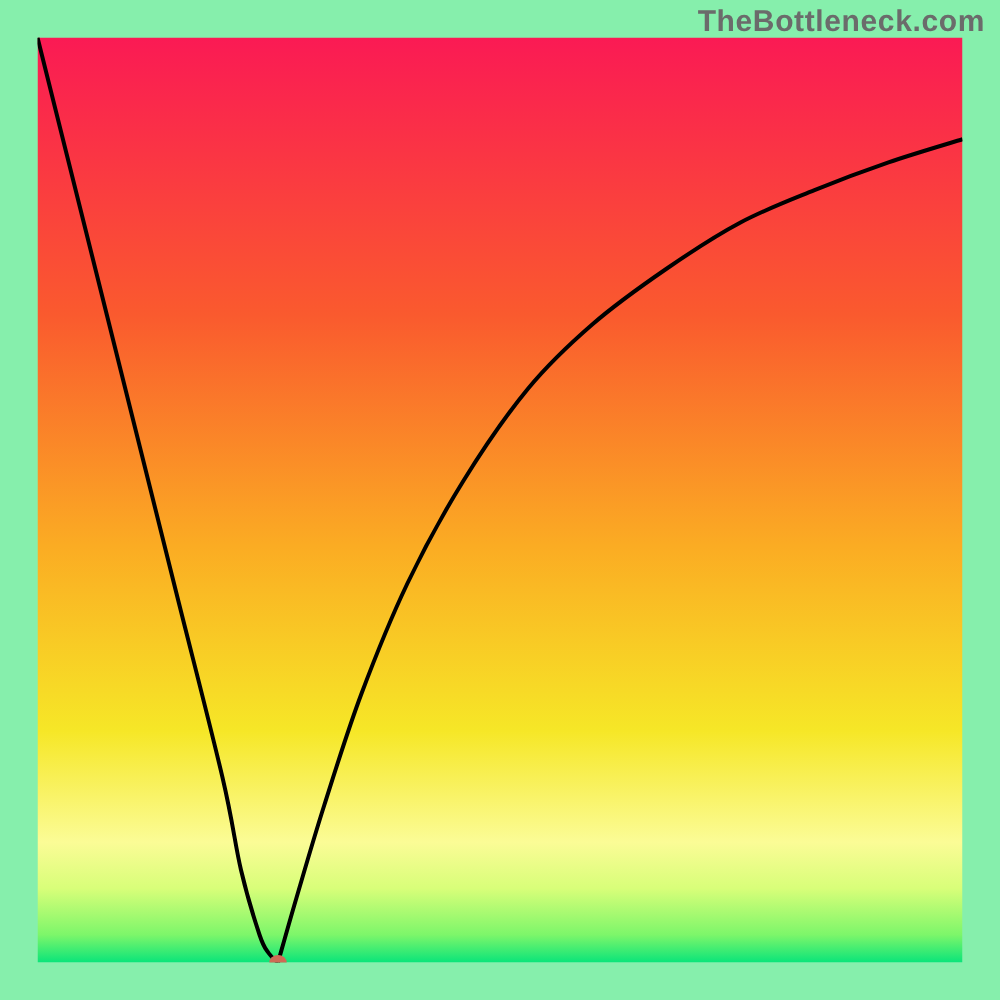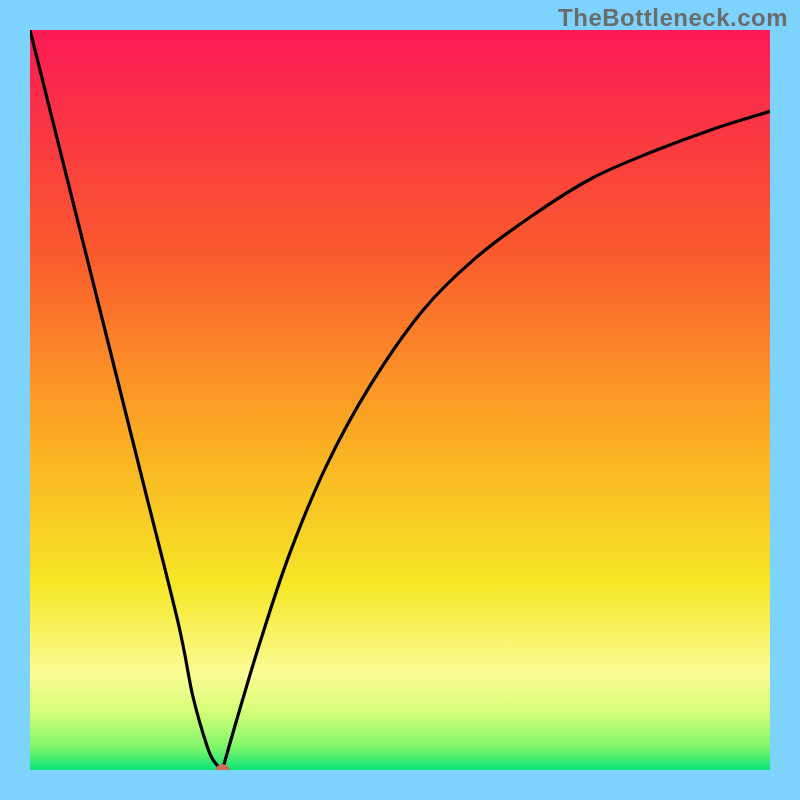--- a/index.html
+++ b/index.html
@@ -5,21 +5,21 @@
   html, body {
     margin: 0;
     padding: 0;
     width: 800px;
     height: 800px;
     overflow: hidden;
   }
   .frame {
     width: 800px;
     height: 800px;
-    background: #7dd3fc;
+    background: #86efac;
     position: relative;
   }
   .watermark {
     position: absolute;
     top: 4px;
     right: 12px;
     font-family: Arial, Helvetica, sans-serif;
     font-size: 24px;
     font-weight: 600;
     color: #6b6b6b;

